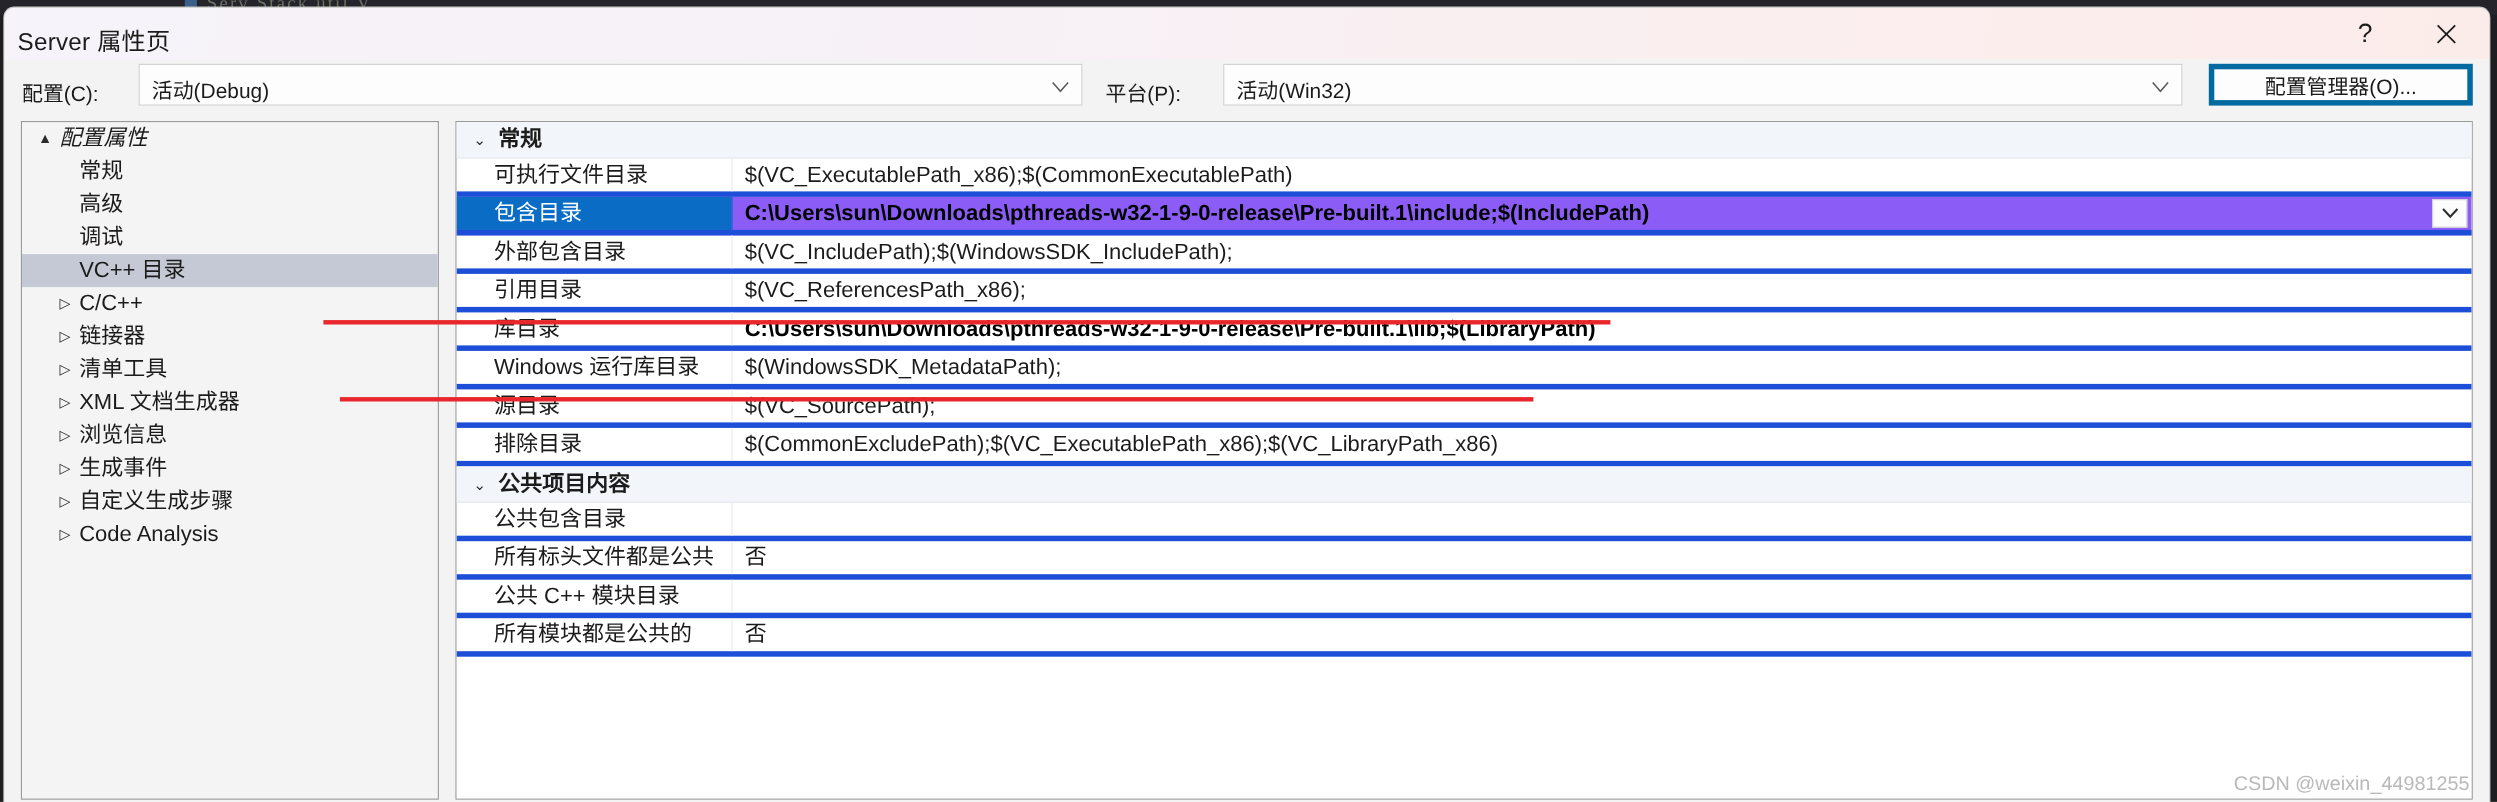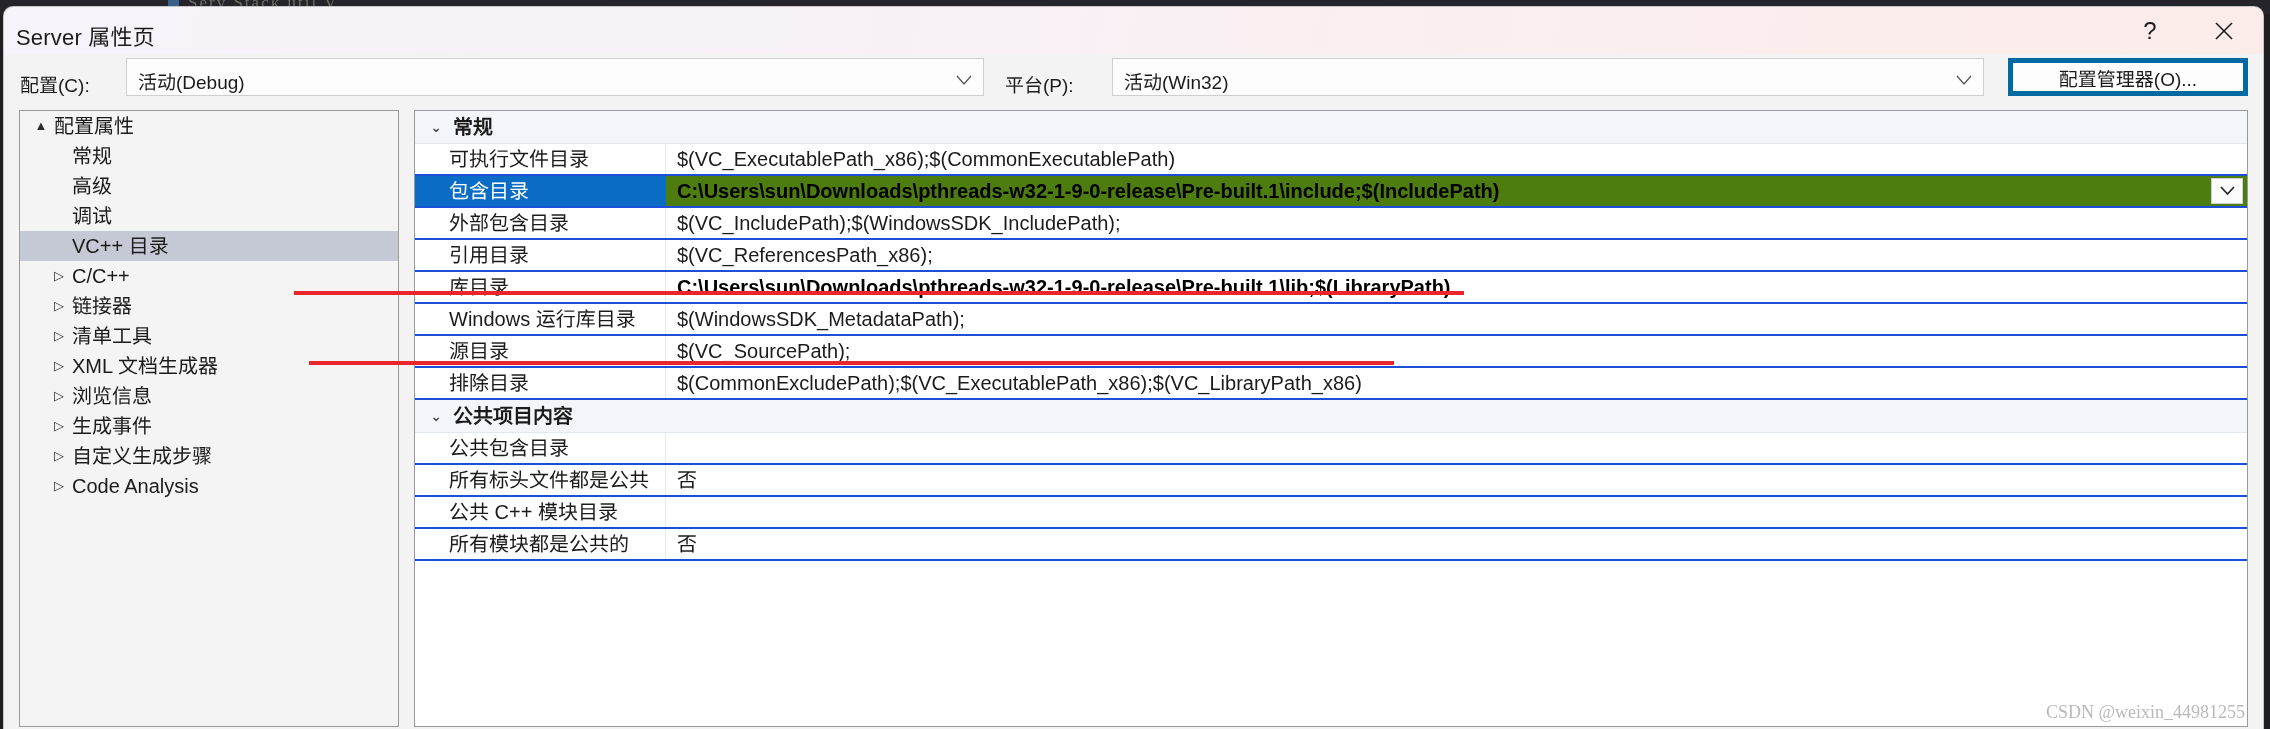--- a/index.html
+++ b/index.html
@@ -181,21 +181,21 @@
     width: 22px;
     text-align: center;
     font-size: 13px;
     color: #2b2b2b;
     line-height: 30px;
   }
   .tree-item .tlabel { position: absolute; }
 
   
   .d0 .tw    { left: 10px; }
-  .d0 .tlabel{ left: 34px; }
+  .d0 .tlabel{ left: 34px; font-style: italic; }
   
   .d1 .tw    { left: 28px; }
   .d1 .tlabel{ left: 52px; }
 
   
   #grid-panel {
     position: absolute;
     left: 410px;
     top: 0;
     width: 1834px;
@@ -229,21 +229,21 @@
   }
   .grid-category .cat-label { position: absolute; left: 38px; white-space: nowrap; }
 
   .grid-row {
     position: relative;
     height: 30px;
     line-height: 30px;
     font-size: 20px;
     color: #1b1b1b;
     cursor: default;
-    border-bottom: 2px solid #1d4ed8;
+    border-bottom: 5px solid #1d4ed8;
   }
   .grid-row .rname {
     position: absolute;
     left: 34px;
     top: 0;
     width: 200px;
     white-space: nowrap;
     overflow: hidden;
   }
   .grid-row .rsplit {
@@ -264,21 +264,21 @@
   .grid-row.selected .rname { color: #ffffff; }
   .grid-row.selected .rsplit { background: #0a6cc4; }
   .grid-row.bold .rvalue { font-weight: bold; color: #000; }
 
   .grid-row.selected .rname-bg {
     position: absolute;
     left: 0; top: 0;
     width: 250px; height: 30px;
     background: #0a6cc4;
   }
-  .grid-row.selected { background: #4d7c0f; }
+  .grid-row.selected { background: #8b5cf6; }
 
   .row-dropdown {
     position: absolute;
     right: 4px;
     top: 2px;
     width: 32px;
     height: 26px;
     border: 1px solid #cfcfcf;
     background: #fcfcfc;
     box-sizing: border-box;
@@ -299,21 +299,21 @@
 
   
   #watermark {
     position: absolute;
     right: 18px;
     bottom: 6px;
     font-size: 18px;
     color: #b9b9b9;
     white-space: nowrap;
     z-index: 60;
-    font-family: Liberation Serif, serif;
+    font-family: Liberation Sans, sans-serif;
   }
 </style>
 </head>
 <body>
 
 <div id="behind-strip">
   <div class="ghost-sq"></div>
   <div class="ghost-text">Serv  Stack  util  V</div>
 </div>
 

